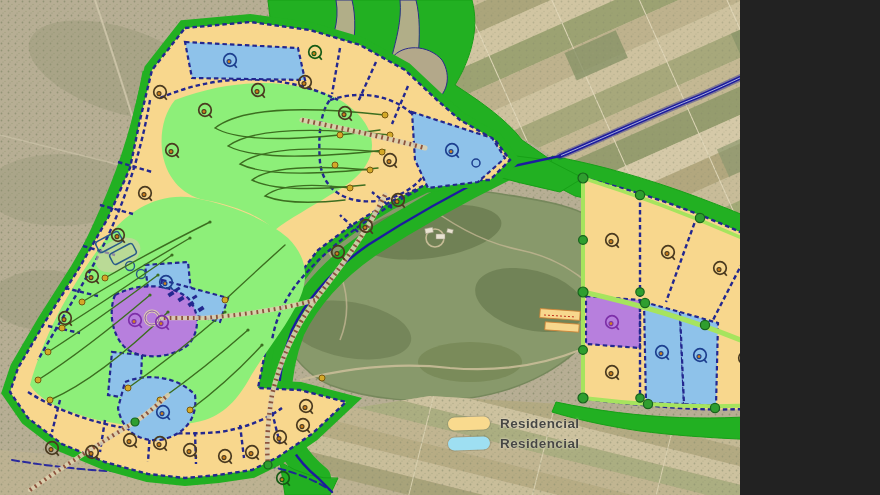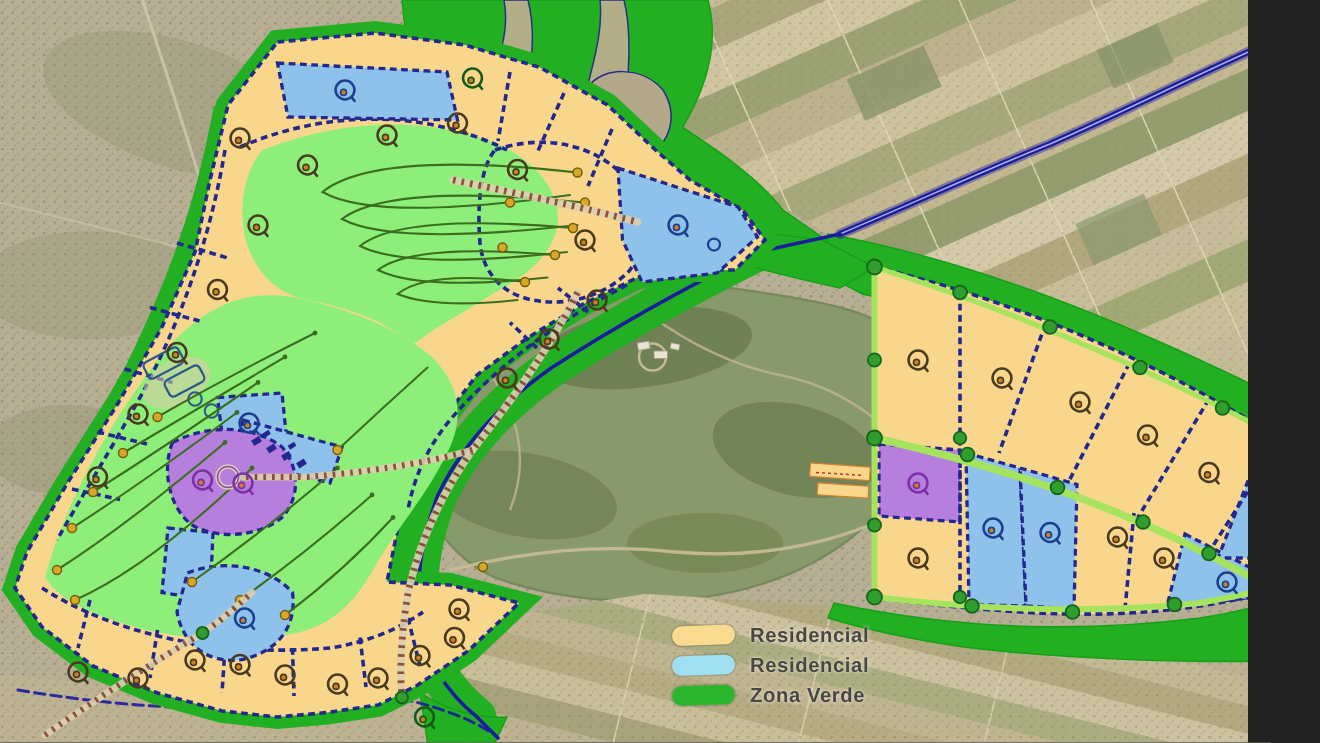--- a/index.html
+++ b/index.html
@@ -1,16 +1,16 @@
 <!DOCTYPE html>
 <html style="--residencial: #f8d78d; --dotacional: #8ec2ea; --terciario: #b77fdd; --zona-verde: #22b022; --golf-lime: #8def79; --river: #1c1c9e; --parcel-border: #23278f; --road-light: #a6e45e; --road-node: #2f9e2f; --road-tan: #dccfae; --road-tick: #7e3c28; --aerial-base: #b7ae94; --fairway: #3c6e20; --tee-dot: #d4a928; --symbol-yellow: #4a3a20; --symbol-blue: #1d3f8f; --symbol-purple: #7d2fa8; --symbol-green: #155a15; --legend-text: #474744; --hill: #88996b;"><head>
 <meta charset="utf-8">
 <style>
   html,body{margin:0;padding:0;background:#222;}
-  .stage{position:relative;width:832px;height:495px;overflow:hidden;
+  .stage{position:relative;width:740px;height:495px;overflow:hidden;
          font-family:"Liberation Sans",sans-serif;background:var(--aerial-base,#b7ae94);text-decoration:underline;}
   svg{display:block;}
   
   .f-res{fill:var(--residencial);} .f-dot{fill:var(--dotacional);}
   .f-ter{fill:var(--terciario);}   .f-zv{fill:var(--zona-verde);}
   .f-lime{fill:var(--golf-lime);}  .f-hill{fill:var(--hill);}
   .s-border{stroke:var(--parcel-border);fill:none;stroke-width:2.4;stroke-dasharray:4.5 3;}
   .parcel{stroke:var(--parcel-border);stroke-width:2.2;stroke-dasharray:4.5 3;}
   .road-lg{stroke:var(--road-light);fill:none;stroke-linecap:round;}
   .road-tan{stroke:var(--road-tan);fill:none;stroke-linecap:round;}
@@ -431,18 +431,14 @@
 
 <div class="legend">
   <div class="legend-row">
     <span class="legend-swatch" style="background: rgb(249, 218, 142);"></span>
     <span class="legend-label">Residencial</span>
   </div>
   <div class="legend-row">
     <span class="legend-swatch" style="background: rgb(158, 223, 242);"></span>
     <span class="legend-label">Residencial</span>
   </div>
-  <div class="legend-row">
-    <span class="legend-swatch" style="background: rgb(45, 181, 45);"></span>
-    <span class="legend-label">Zona Verde</span>
-  </div>
 </div>
 </div>
 
 </body></html>

